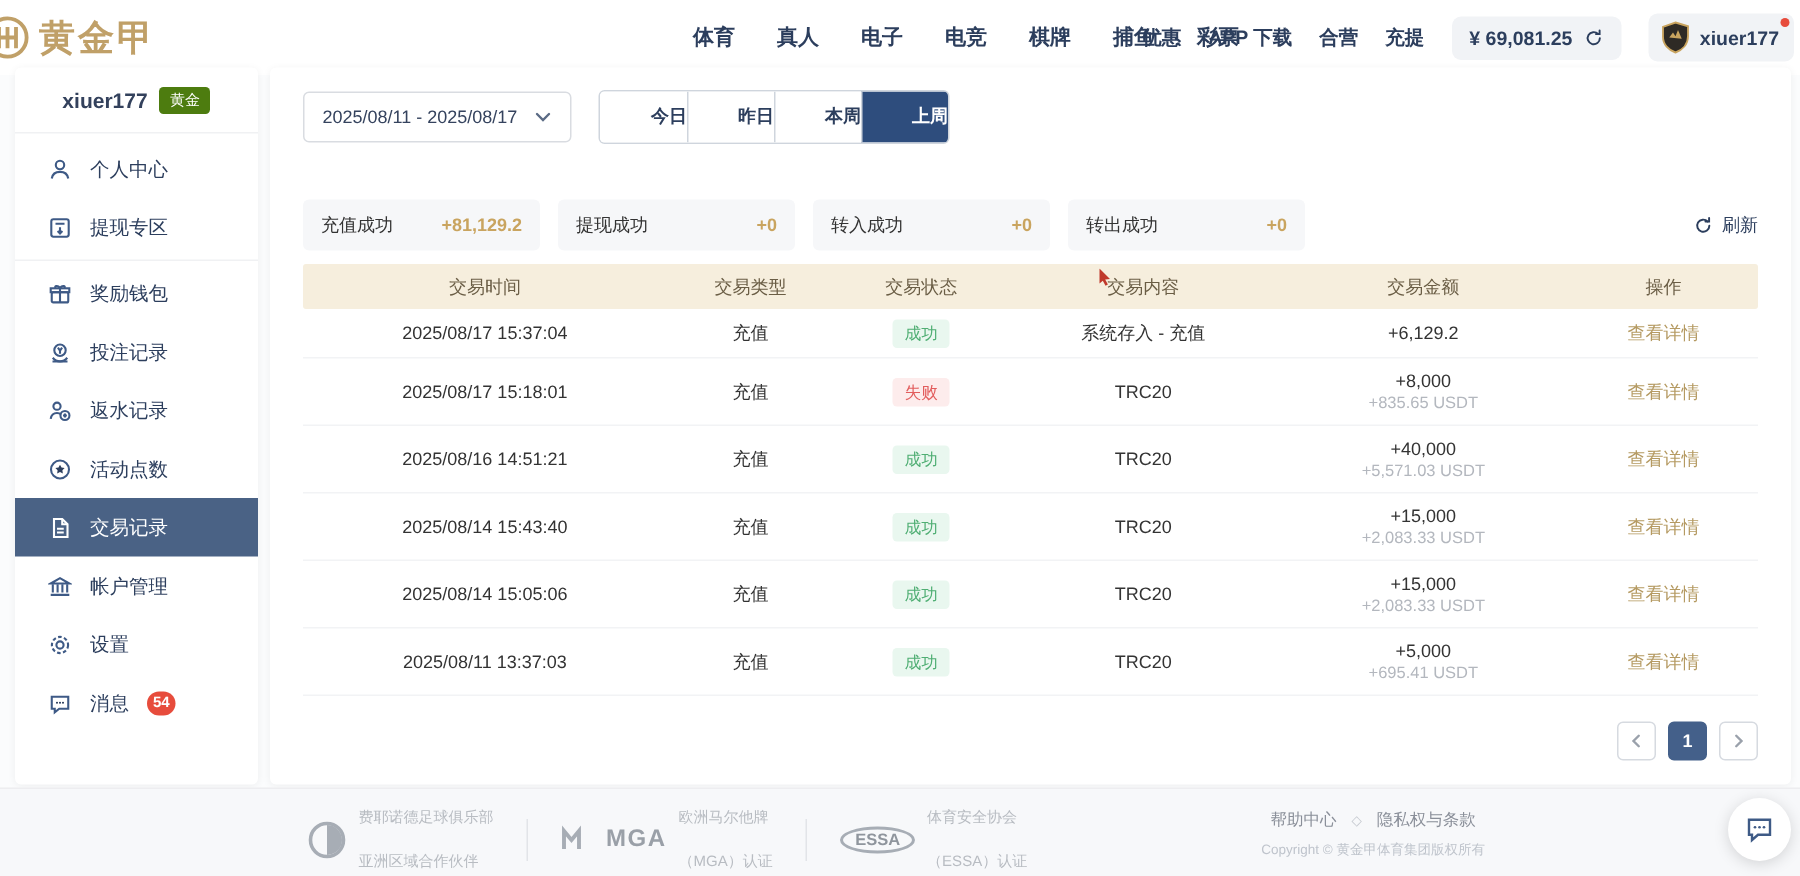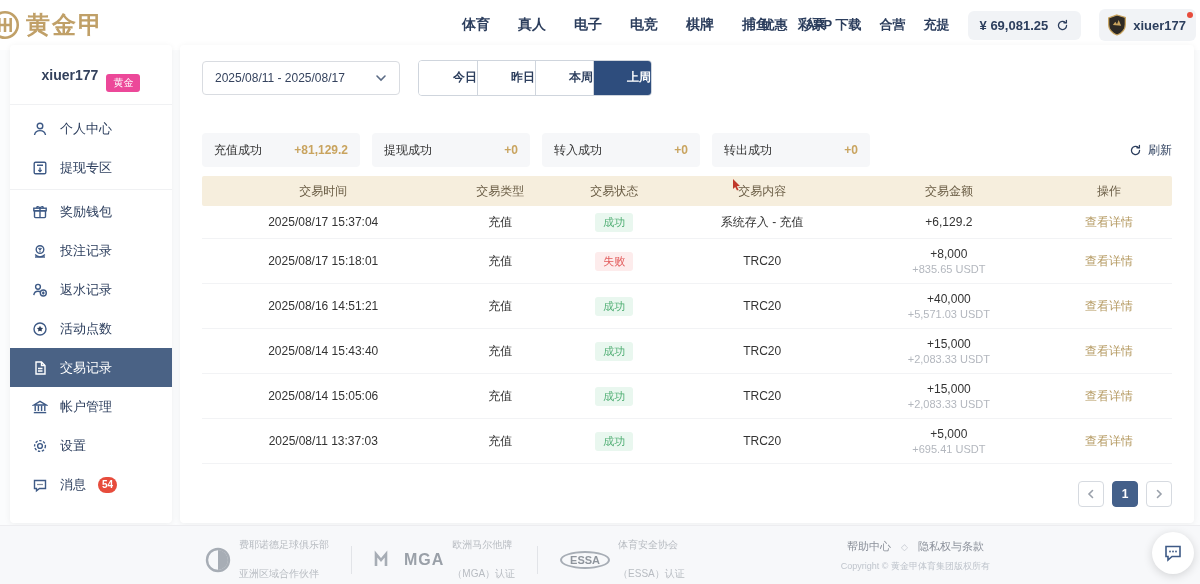--- a/index.html
+++ b/index.html
@@ -16,33 +16,33 @@
   .top-right { position:absolute; right:4px; top:0; height:50px; display:flex; align-items:center; gap:18px; }
   .quick-link { font-size:13px; font-weight:bold; color:#2c3e5d; cursor:pointer; white-space:nowrap; }
   .balance-pill { display:flex; align-items:center; gap:8px; background:#f1f3f6; border-radius:6px; padding:7px 12px; font-size:13px; font-weight:bold; color:#2c3e5d; }
   .user-chip { position:relative; display:flex; align-items:center; gap:6px; background:#f1f3f6; border-radius:6px; padding:5px 10px 5px 8px; font-size:13px; font-weight:bold; color:#2c3e5d; cursor:pointer; }
   .user-chip .red-dot { position:absolute; top:3px; right:3px; width:6px; height:6px; border-radius:50%; background:#e74c3c; }
 
   
   .sidebar { position:absolute; left:10px; top:45px; width:162px; height:478px; background:#fff; box-shadow:0 1px 6px rgba(0,0,0,0.06); border-radius:4px; overflow:hidden; }
   .sidebar-user { display:flex; align-items:center; justify-content:center; gap:8px; padding:13px 0 12px; border-bottom:1px solid #f0f1f3; }
   .sidebar-user .uname { font-size:14px; font-weight:bold; color:#33415c; }
-  .level-badge { background:#ec4899; color:#fff; font-size:10px; padding:2px 7px; border-radius:3px;margin-top:16px; }
+  .level-badge { background:#4d7c0f; color:#fff; font-size:10px; padding:2px 7px; border-radius:3px; }
   .menu { padding-top:4px; }
   .menu-item { display:flex; align-items:center; gap:12px; height:39px; padding-left:22px; font-size:13px; color:#2c3e5d; cursor:pointer; }
   .menu-item svg { stroke:#3e5a86; }
   .menu-item.active { background:#4a6285; color:#fff; }
   .menu-item.active svg { stroke:#fff; }
   .menu-divider { height:1px; background:#f0f1f3; margin:2px 0; }
   .msg-badge { background:#e74c3c; color:#fff; font-size:10px; font-weight:bold; min-width:18px; height:16px; line-height:16px; text-align:center; border-radius:9px; padding:0 4px; }
 
   
   .main-card { position:absolute; left:180px; top:45px; width:1014px; height:478px; background:#fff; box-shadow:0 1px 6px rgba(0,0,0,0.06); border-radius:4px; }
   .filter-row { position:absolute; top:15px; left:22px; display:flex; align-items:center; gap:18px; }
-  .date-select { display:flex; align-items:center; justify-content:space-between; width:198px; height:34px; border:1px solid #d9dce1; border-radius:4px; padding:0 12px; font-size:12px; color:#35435e; cursor:pointer; background:#fff; }
+  .date-select { display:flex; align-items:center; justify-content:space-between; width:179px; height:34px; border:1px solid #d9dce1; border-radius:4px; padding:0 12px; font-size:12px; color:#35435e; cursor:pointer; background:#fff; }
   .tab-group { display:flex; border:1px solid #cfd5dd; border-radius:4px; overflow:hidden; }
   .tab { width:58px; height:34px; line-height:32px; text-align:right; font-size:12px; font-weight:bold; color:#2c3e5d; background:#fff; border-left:1px solid #cfd5dd; cursor:pointer; }
   .tab:first-child { border-left:none; }
   .tab.active { background:#2e4d7d; color:#fff; }
 
   .summary-row { position:absolute; top:88px; left:22px; right:22px; display:flex; align-items:center; gap:12px; }
   .sum-chip { display:flex; align-items:center; justify-content:space-between; width:158px; height:34px; background:#f6f7f9; border-radius:4px; padding:0 12px; }
   .sum-chip .lbl { font-size:12px; color:#333; }
   .sum-chip .val { font-size:12px; font-weight:bold; color:#c9a45f; }
   .refresh-btn { margin-left:auto; display:flex; align-items:center; gap:6px; font-size:12px; color:#2c3e5d; cursor:pointer; }

